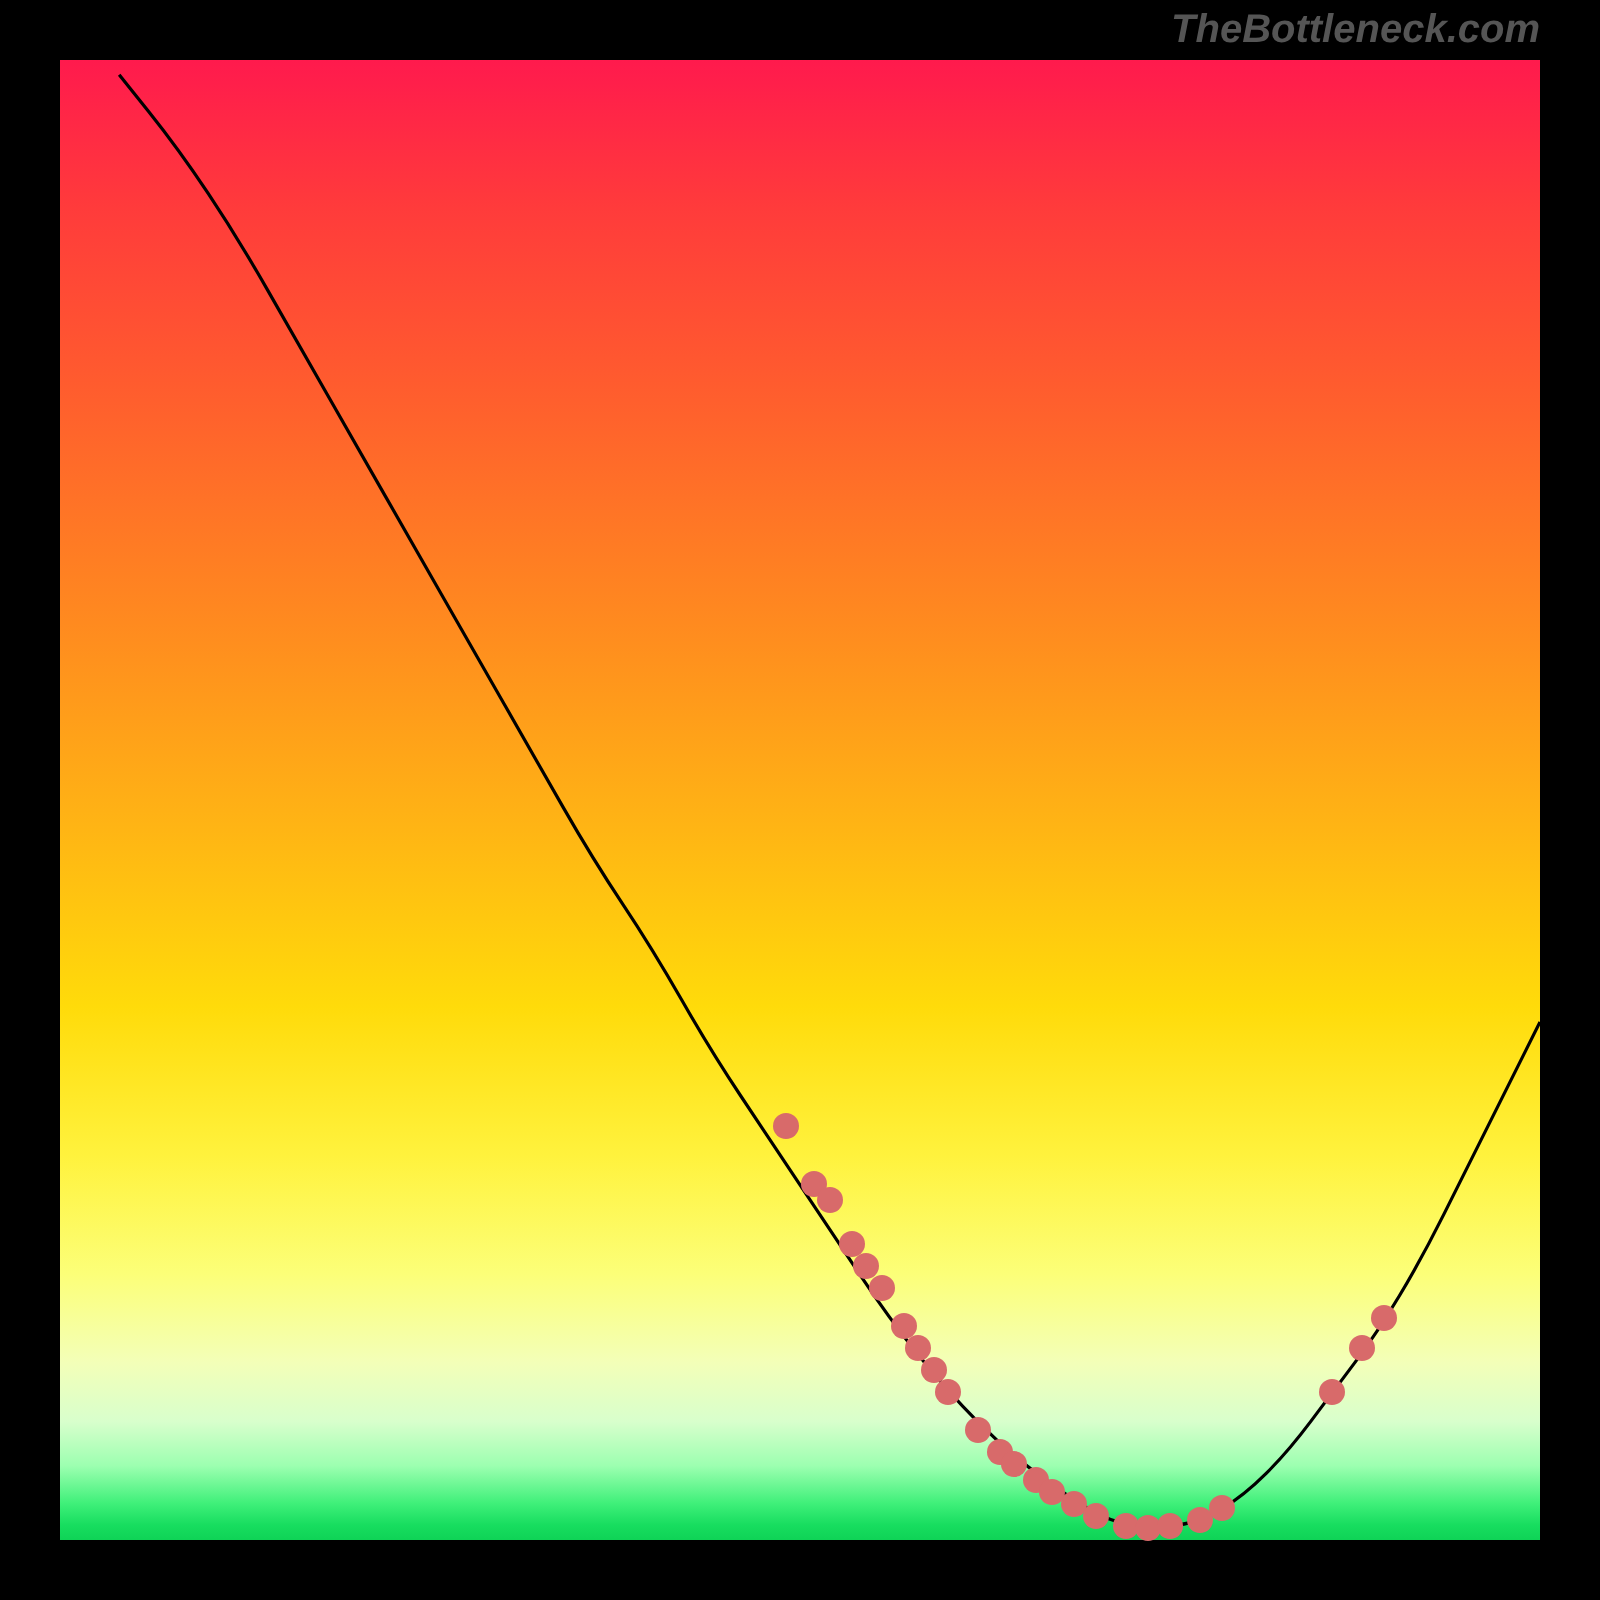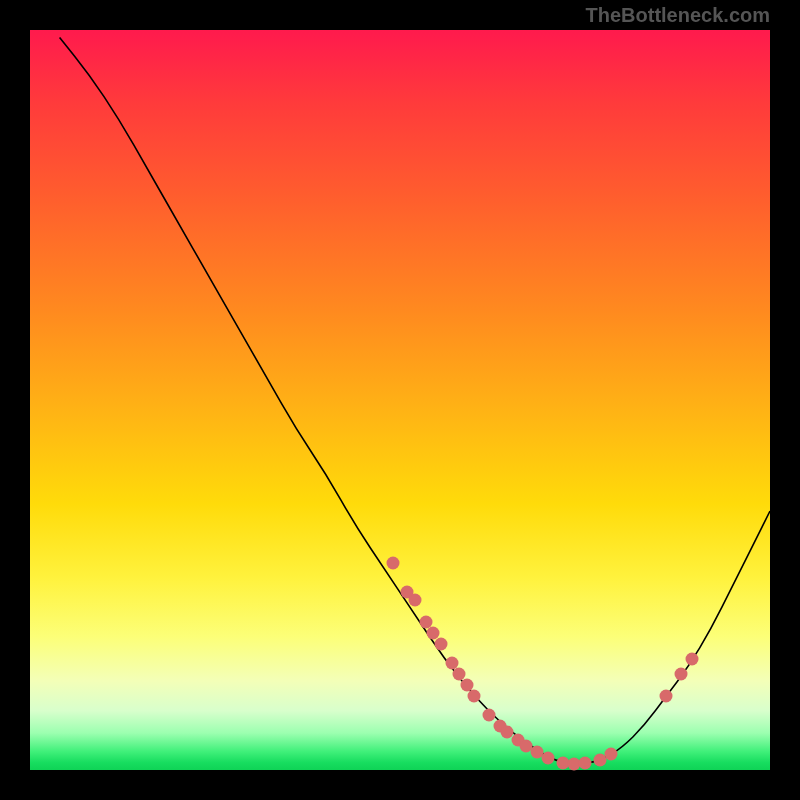--- a/index.html
+++ b/index.html
@@ -12,20 +12,21 @@
     overflow: hidden;
   }
   .attribution {
     position: absolute;
     top: 4px;
     right: 30px;
     color: #555;
     font-size: 20px;
     font-weight: bold;
     z-index: 10;
+    font-style: italic;
   }
   .plot-area {
     position: absolute;
     left: 30px;
     top: 30px;
     width: 740px;
     height: 740px;
     background: linear-gradient(to bottom,
       #ff1a4d 0%,
       #ff3b3b 10%,

